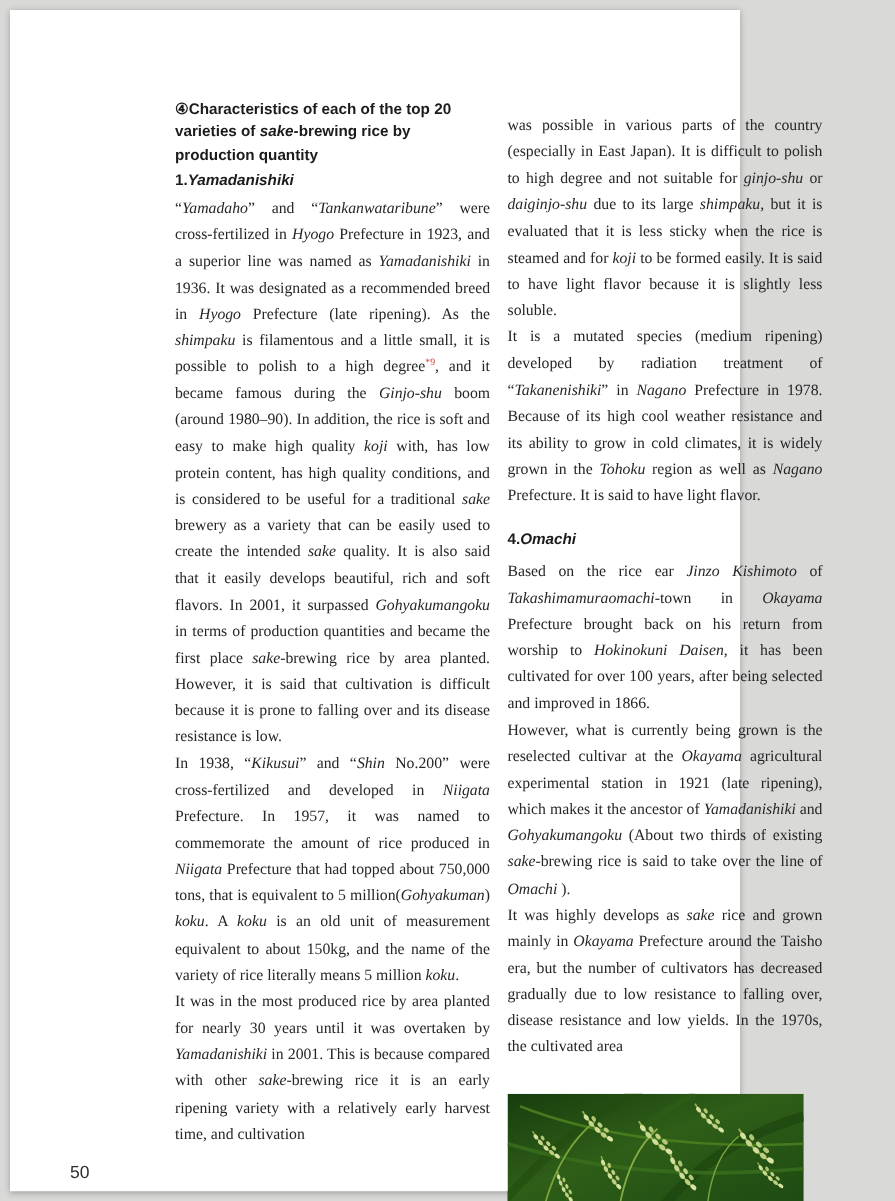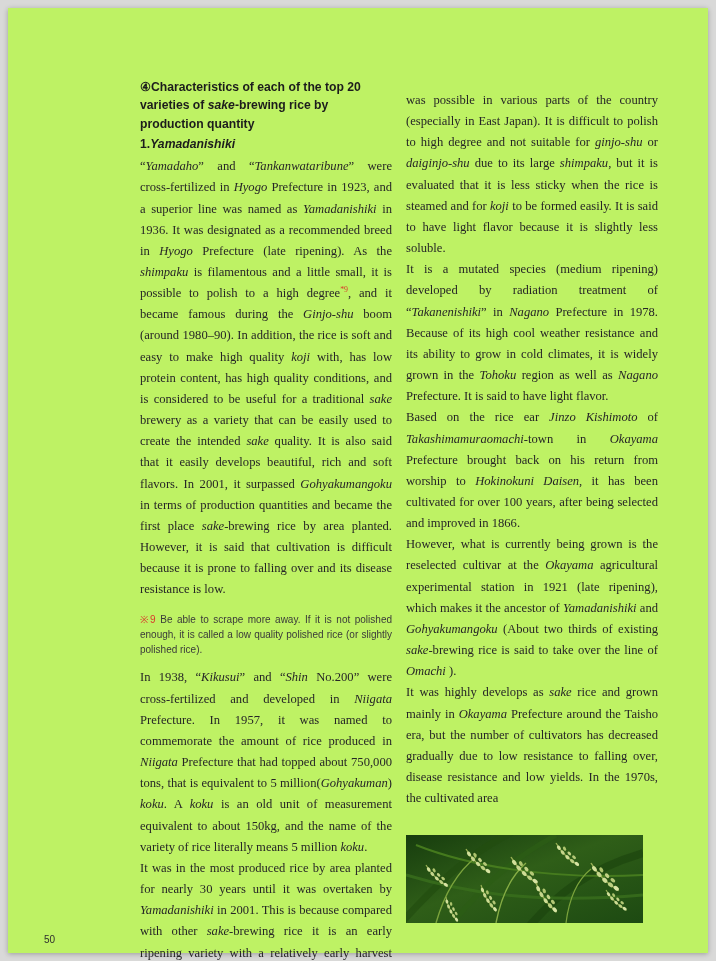--- a/index.html
+++ b/index.html
@@ -11,23 +11,23 @@
   .canvas {
     width: 716px;
     height: 961px;
     position: relative;
     overflow: hidden;
   }
   .page {
     position: absolute;
     left: 8px;
     top: 8px;
-    width: 700px;
+    width: 584px;
     height: 945px;
-    background: #bef264;
+    background: #ffffff;
     box-shadow: 0 1px 5px rgba(0,0,0,0.28);
   }
   .content {
     position: absolute;
     left: 132px;
     top: 70px;
     width: 518px;
     display: flex;
     gap: 14px;
   }
@@ -67,48 +67,46 @@
   }
   .footnote .marker { color: #d93a2b; }
   .photo {
     margin-top: 26px;
     width: 237px;
     height: 88px;
     display: block;
   }
   .page-number {
     position: absolute;
-    left: 36px;
+    left: 48px;
     bottom: 8px;
     font-family: "Liberation Sans", sans-serif;
-    font-size: 10px;
+    font-size: 14px;
     color: #2e2e2e;
   }
 </style>
 </head>
 <body>
 
 <div class="canvas">
   <div class="page">
     <div class="content">
 
       <div class="col">
         <h2 class="heading h-main"><span>④Characteristics of each of the top 20 varieties of </span><span class="it">sake</span><span>-brewing rice by production quantity</span></h2>
         <h3 class="heading h-sub"><span>1.</span><span class="it">Yamadanishiki</span></h3>
         <p class="para"><span>“</span><span class="it">Yamadaho</span><span>” and “</span><span class="it">Tankanwataribune</span><span>” were cross-fertilized in </span><span class="it">Hyogo</span><span> Prefecture in 1923, and a superior line was named as </span><span class="it">Yamadanishiki</span><span> in 1936. It was designated as a recommended breed in </span><span class="it">Hyogo</span><span> Prefecture (late ripening). As the </span><span class="it">shimpaku</span><span> is filamentous and a little small, it is possible to polish to a high degree</span><sup class="ref">*9</sup><span>, and it became famous during the </span><span class="it">Ginjo-shu</span><span> boom (around 1980–90). In addition, the rice is soft and easy to make high quality </span><span class="it">koji</span><span> with, has low protein content, has high quality conditions, and is considered to be useful for a traditional </span><span class="it">sake</span><span> brewery as a variety that can be easily used to create the intended </span><span class="it">sake</span><span> quality. It is also said that it easily develops beautiful, rich and soft flavors. In 2001, it surpassed </span><span class="it">Gohyakumangoku</span><span> in terms of production quantities and became the first place </span><span class="it">sake</span><span>-brewing rice by area planted. However, it is said that cultivation is difficult because it is prone to falling over and its disease resistance is low.</span></p>
-        <div class="footnote">
-          <span class="marker">※9</span><span> Be able to scrape more away. If it is not polished enough, it is called a low quality polished rice (or slightly polished rice).</span>
-        </div>
         <p class="para"><span>In 1938, “</span><span class="it">Kikusui</span><span>” and “</span><span class="it">Shin</span><span> No.200” were cross-fertilized and developed in </span><span class="it">Niigata</span><span> Prefecture. In 1957, it was named to commemorate the amount of rice produced in </span><span class="it">Niigata</span><span> Prefecture that had topped about 750,000 tons, that is equivalent to 5 million(</span><span class="it">Gohyakuman</span><span>) </span><span class="it">koku</span><span>. A </span><span class="it">koku</span><span> is an old unit of measurement equivalent to about 150kg, and the name of the variety of rice literally means 5 million </span><span class="it">koku</span><span>.</span></p>
         <p class="para"><span>It was in the most produced rice by area planted for nearly 30 years until it was overtaken by </span><span class="it">Yamadanishiki</span><span> in 2001. This is because compared with other </span><span class="it">sake</span><span>-brewing rice it is an early ripening variety with a relatively early harvest time, and cultivation</span></p>
       </div>
 
       <div class="col">
         <p class="para first"><span>was possible in various parts of the country (especially in East Japan). It is difficult to polish to high degree and not suitable for </span><span class="it">ginjo-shu</span><span> or </span><span class="it">daiginjo-shu</span><span> due to its large </span><span class="it">shimpaku</span><span>, but it is evaluated that it is less sticky when the rice is steamed and for </span><span class="it">koji</span><span> to be formed easily. It is said to have light flavor because it is slightly less soluble.</span></p>
         <p class="para"><span>It is a mutated species (medium ripening) developed by radiation treatment of “</span><span class="it">Takanenishiki</span><span>” in </span><span class="it">Nagano</span><span> Prefecture in 1978. Because of its high cool weather resistance and its ability to grow in cold climates, it is widely grown in the </span><span class="it">Tohoku</span><span> region as well as </span><span class="it">Nagano</span><span> Prefecture. It is said to have light flavor.</span></p>
+        <h3 class="heading"><span>4.</span><span class="it">Omachi</span></h3>
         <p class="para"><span>Based on the rice ear </span><span class="it">Jinzo Kishimoto</span><span> of </span><span class="it">Takashimamuraomachi</span><span>-town in </span><span class="it">Okayama</span><span> Prefecture brought back on his return from worship to </span><span class="it">Hokinokuni Daisen</span><span>, it has been cultivated for over 100 years, after being selected and improved in 1866.</span></p>
         <p class="para"><span>However, what is currently being grown is the reselected cultivar at the </span><span class="it">Okayama</span><span> agricultural experimental station in 1921 (late ripening), which makes it the ancestor of </span><span class="it">Yamadanishiki</span><span> and </span><span class="it">Gohyakumangoku</span><span> (About two thirds of existing </span><span class="it">sake</span><span>-brewing rice is said to take over the line of </span><span class="it">Omachi</span><span> ).</span></p>
         <p class="para"><span>It was highly develops as </span><span class="it">sake</span><span> rice and grown mainly in </span><span class="it">Okayama</span><span> Prefecture around the Taisho era, but the number of cultivators has decreased gradually due to low resistance to falling over, disease resistance and low yields. In the 1970s, the cultivated area</span></p>
 
         <svg class="photo" width="237" height="88" viewBox="0 0 237 88" role="img">
           <defs>
             <linearGradient id="bg" x1="0" y1="0" x2="1" y2="1">
               <stop offset="0" stop-color="#173d0e"></stop>
               <stop offset="0.45" stop-color="#2f5e18"></stop>
               <stop offset="1" stop-color="#1d4a12"></stop>

